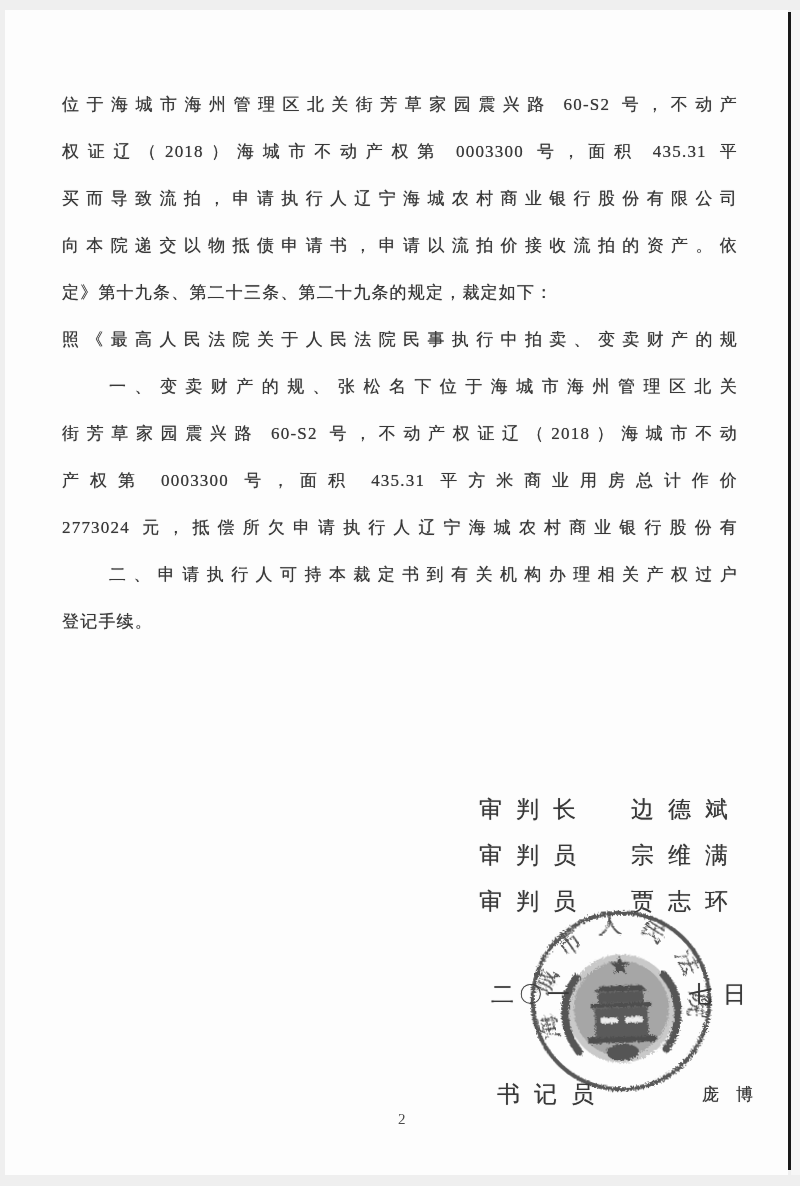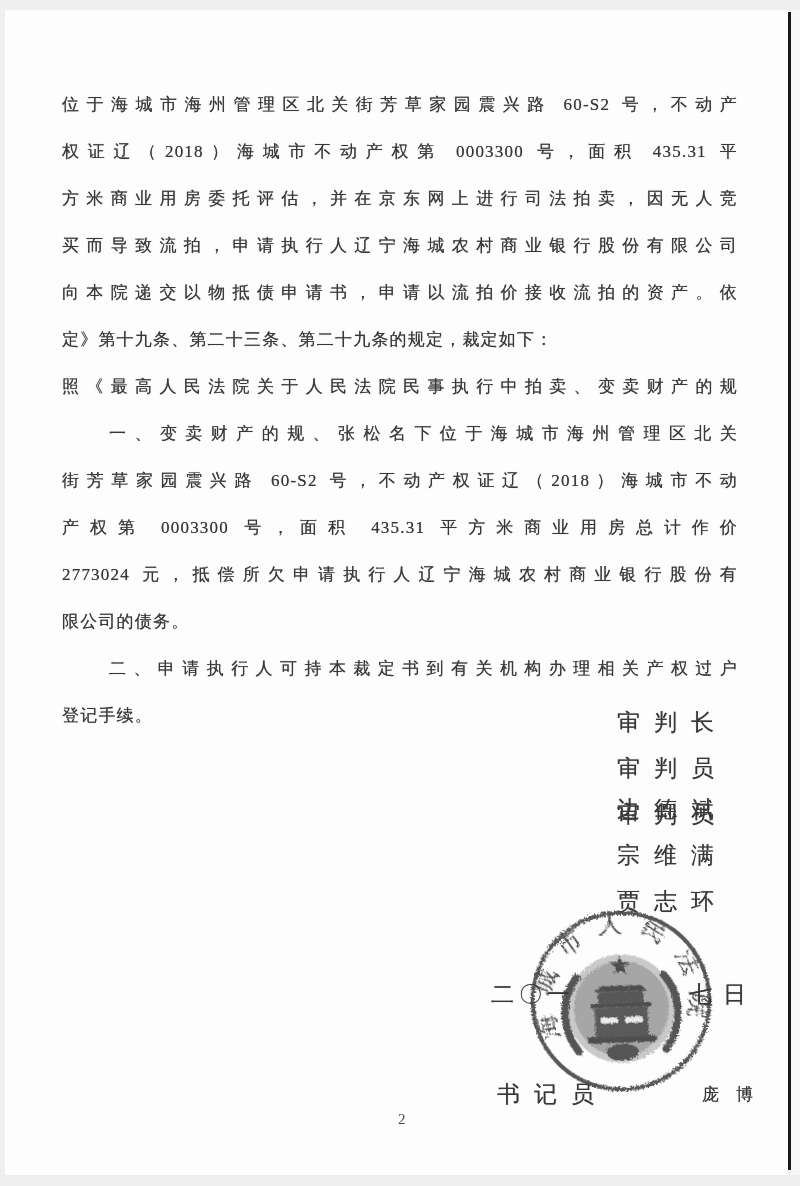--- a/index.html
+++ b/index.html
@@ -15,21 +15,21 @@
 
   
   .body-text{position:absolute;left:57px;top:71px;width:676px;font-size:17px;line-height:47px;
              letter-spacing:1.2px;color:var(--ink);text-shadow:0 0 .7px rgba(60,60,60,.75);}
   .line{height:47px;text-align:left;white-space:nowrap;}
   .line.justify{white-space:normal;text-align:justify;text-align-last:justify;}
   .line.indent{padding-left:47px;}
 
   
   .sig-rows{position:absolute;top:777px;right:60px;font-size:23px;text-shadow:0 0 .7px rgba(60,60,60,.7);}
-  .sig-row{display:flex;justify-content:flex-end;gap:41px;height:46px;line-height:46px;flex-direction:column;}
+  .sig-row{display:flex;justify-content:space-between;gap:41px;height:46px;line-height:46px;}
   .sig-role{letter-spacing:14px;}
   .sig-name{letter-spacing:14px;margin-right:-14px;}
 
   .date-left{position:absolute;left:486px;top:970px;font-size:23px;letter-spacing:5px;line-height:30px;
              z-index:3;text-shadow:0 0 .7px rgba(60,60,60,.7);}
   .date-right{position:absolute;left:684px;top:970px;font-size:23px;letter-spacing:11px;line-height:30px;
              z-index:3;text-shadow:0 0 .7px rgba(60,60,60,.7);}
   .clerk-role{position:absolute;left:492px;top:1070px;font-size:23px;letter-spacing:14px;line-height:30px;
              z-index:3;text-shadow:0 0 .7px rgba(60,60,60,.7);}
   .clerk-name{position:absolute;left:697px;top:1070px;font-size:17px;letter-spacing:17px;line-height:30px;
@@ -79,30 +79,28 @@
 
         <path d="M54,152 C36,128 36,96 54,74" stroke="#474747" stroke-width="8" fill="none" stroke-linecap="round"></path>
         <path d="M146,152 C164,128 164,96 146,74" stroke="#474747" stroke-width="8" fill="none" stroke-linecap="round"></path>
       </g>
     </svg>
 
     <div class="body-text">
 
     <div class="line justify">位于海城市海州管理区北关街芳草家园震兴路 60-S2 号，不动产</div>
         <div class="line justify">权证辽（2018）海城市不动产权第 0003300 号，面积 435.31 平</div>
-        <div class="line justify">方米商业用房委托评估，并在京东网上进行司法拍卖，因无人竞</div>
         <div class="line justify">买而导致流拍，申请执行人辽宁海城农村商业银行股份有限公司</div>
         <div class="line justify">向本院递交以物抵债申请书，申请以流拍价接收流拍的资产。依</div>
         <div class="line">定》第十九条、第二十三条、第二十九条的规定，裁定如下：</div>
         <div class="line justify">照《最高人民法院关于人民法院民事执行中拍卖、变卖财产的规</div>
         <div class="line indent justify">一、变卖财产的规、张松名下位于海城市海州管理区北关</div>
         <div class="line justify">街芳草家园震兴路 60-S2 号，不动产权证辽（2018）海城市不动</div>
         <div class="line justify">产权第 0003300 号，面积 435.31 平方米商业用房总计作价</div>
         <div class="line justify">2773024 元，抵偿所欠申请执行人辽宁海城农村商业银行股份有</div>
-        <div class="line">限公司的债务。</div>
         <div class="line indent justify">二、申请执行人可持本裁定书到有关机构办理相关产权过户</div>
         <div class="line">登记手续。</div>
       </div>
 
     <div class="sig-rows">
 
     <div class="sig-row">
           <span class="sig-role">审判长</span>
           <span class="sig-name">边德斌</span>
         </div>

